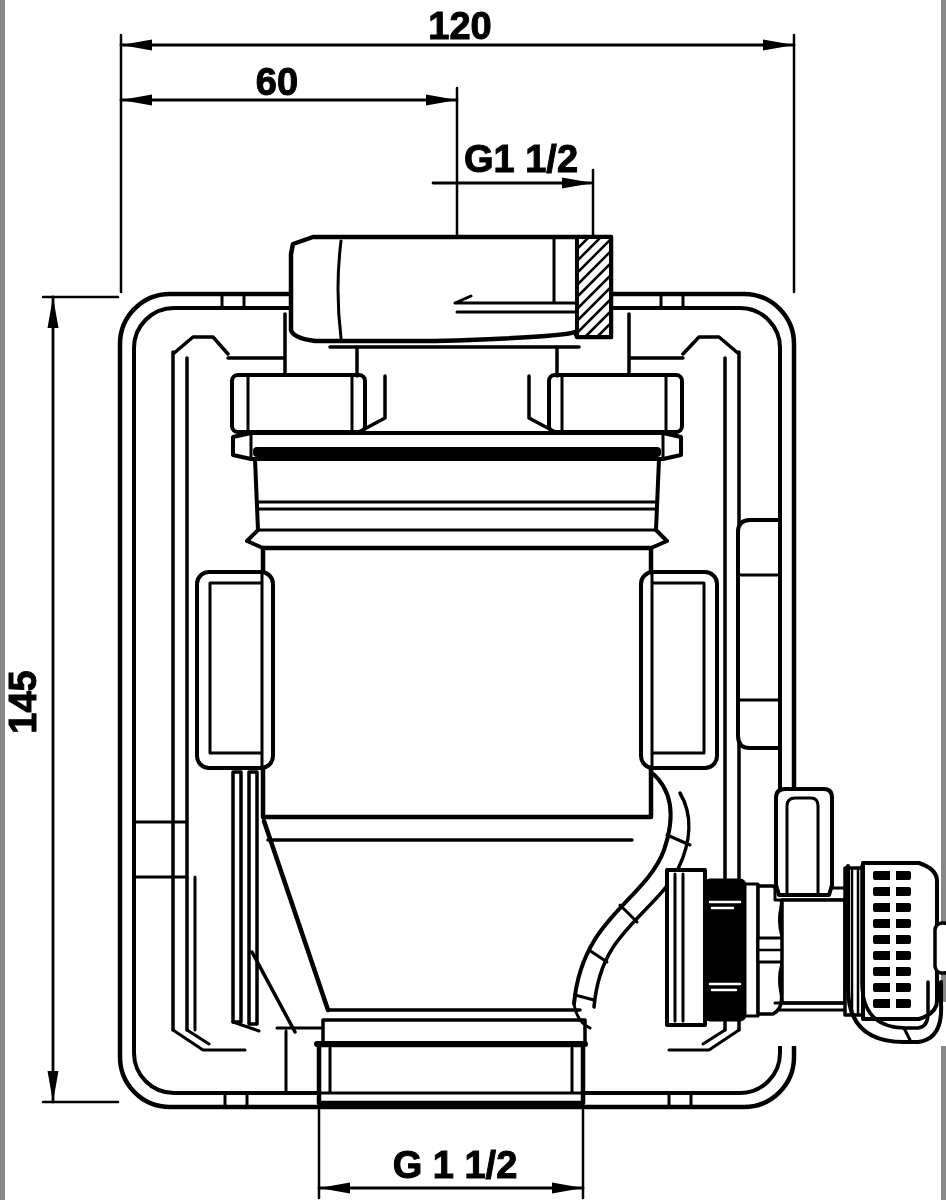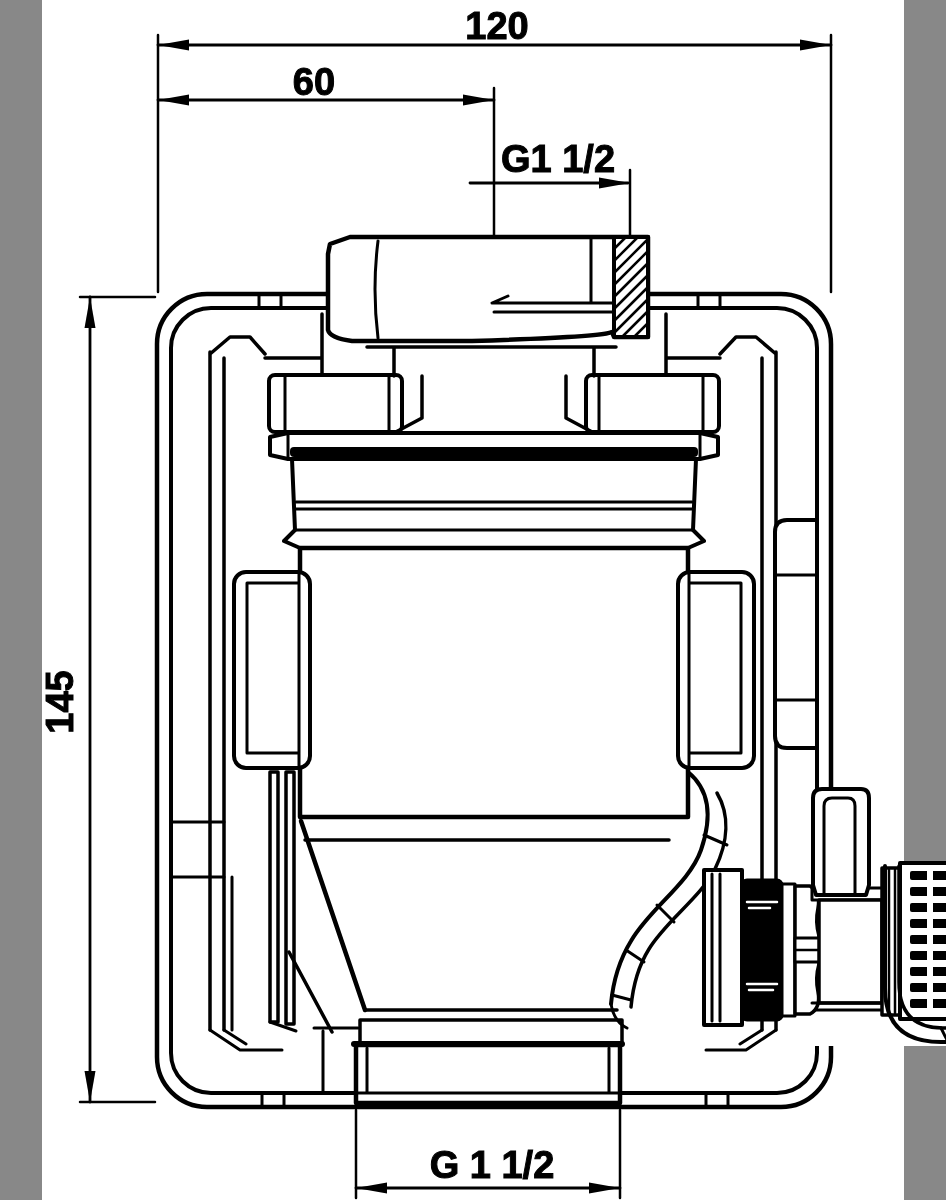--- a/index.html
+++ b/index.html
@@ -1,18 +1,18 @@
 <!DOCTYPE html>
 <html><head>
 <meta charset="utf-8">
 <style>
   html,body{margin:0;padding:0;background:#888;}
   #stage{
     position:relative;
-    width:862px;height:1200px;
+    width:936px;height:1200px;
     margin:0 auto;
     background:#fff;
     font-family:"Liberation Sans", sans-serif;
   }
   svg{display:block;width:946px;height:1200px;}
   .dim-text{
     font-family:"Liberation Sans", sans-serif;
     font-weight:700;
     font-size:38px;
     fill:#000;

